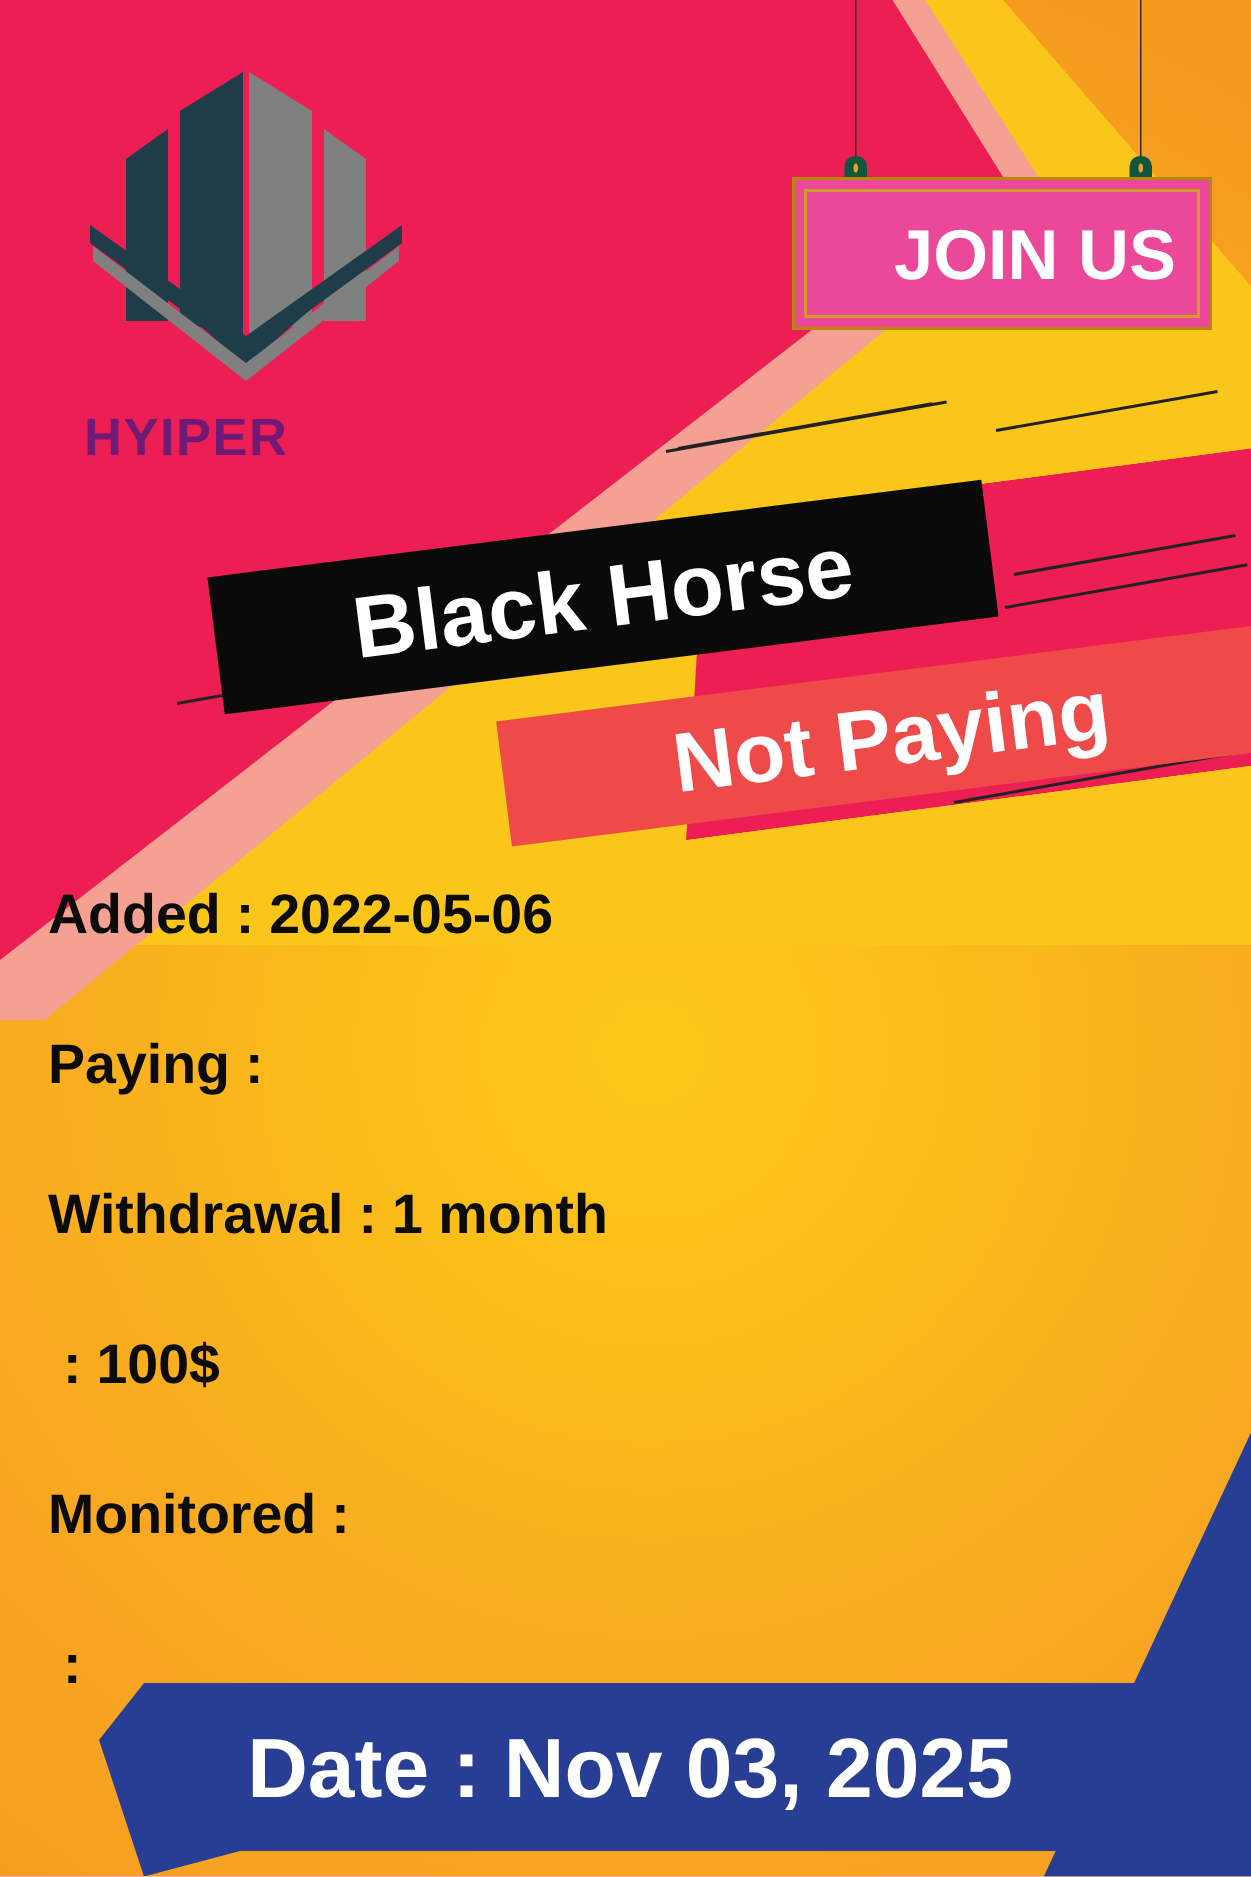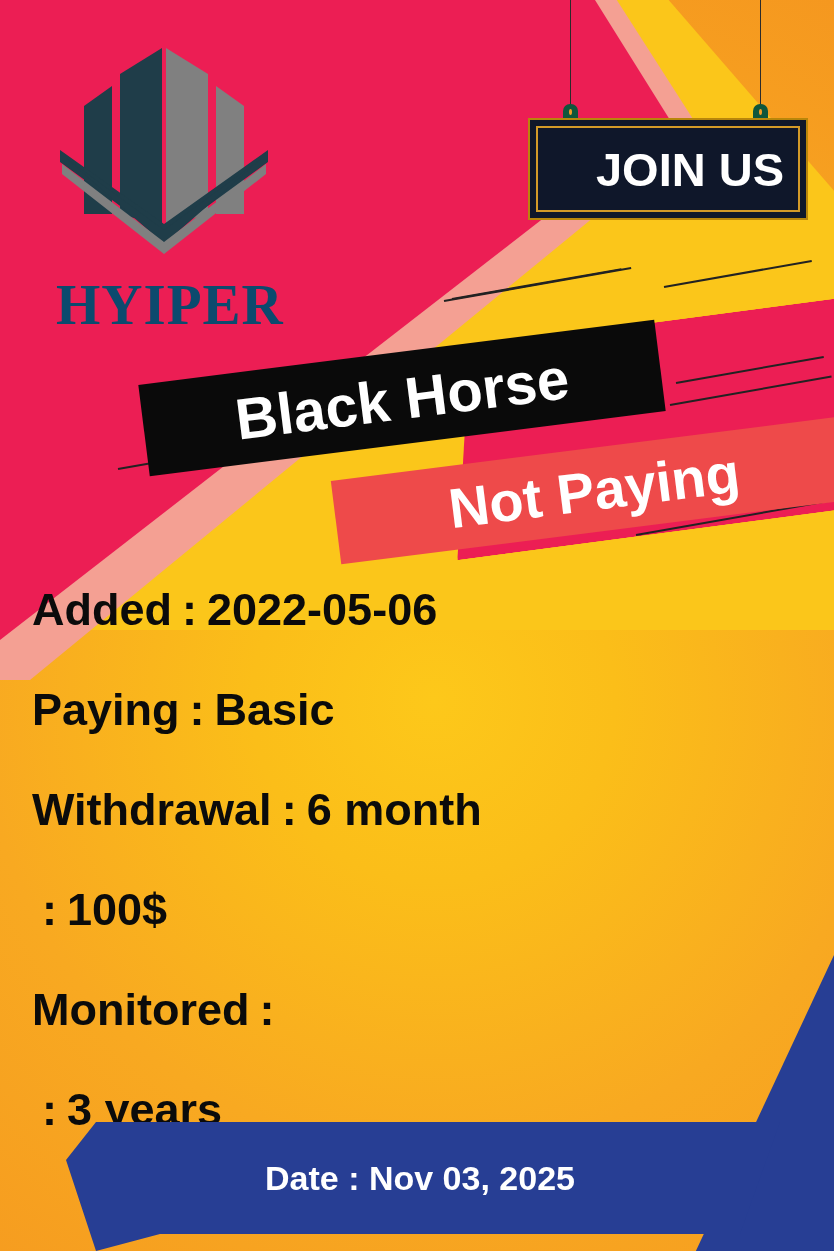--- a/index.html
+++ b/index.html
@@ -70,41 +70,41 @@
   .speedline{
     position:absolute; height:0;
     border-top:2px solid #222;
     transform-origin:left center;
   }
 
   
   #logo-mark{ position:absolute; left:52px; top:38px; width:220px; height:225px; }
   #brand-name{
     position:absolute; left:56px; top:272px;
-    font-size:57px; font-weight:700; color:#0c4a6e;
-    letter-spacing:1px; font-family:Liberation Serif, serif;
+    font-size:35px; font-weight:700; color:#701a75;
+    letter-spacing:1px; font-family:Liberation Sans, sans-serif;
   }
 
   
   #join-sign-wrap{ position:absolute; left:528px; top:0; width:280px; height:225px; }
   .sign-string{
     position:absolute; top:0; width:1px; height:110px; background:#2b2b2b;
   }
   .sign-hook{
     position:absolute; top:104px; width:15px; height:26px;
     background:#10563C; border-radius:7px 7px 2px 2px;
   }
   .sign-hook::after{
     content:""; position:absolute; left:6px; top:5px;
     width:3px; height:6px; border-radius:50%;
     background:#F79C22;
   }
   #join-board{
     position:absolute; left:0; top:118px; width:280px; height:102px;
-    background:#0f172a; border:2px solid #B8860B;
+    background:#ec4899; border:2px solid #B8860B;
     display:flex; align-items:center; justify-content:center;padding-left:44px;
   }
   #join-board::before{
     content:""; position:absolute; inset:6px; border:2px solid #D39A28;
     pointer-events:none;
   }
   #join-label{
     position:relative; color:#ffffff; font-weight:700;
     font-size:47px; letter-spacing:0px; white-space:nowrap;
     font-family:"Liberation Sans", sans-serif;
@@ -134,21 +134,21 @@
     color:#ffffff; font-weight:700; font-size:56px;
     white-space:nowrap; font-family:"Liberation Sans", sans-serif;
   }
 
   
   #details{
     position:absolute; left:32px; top:560px; width:700px;
   }
   .detail-row{
     height:100px; display:flex; align-items:center;
-    font-size:45px; font-weight:700; color:#0b0b0b;
+    font-size:37px; font-weight:700; color:#0b0b0b;
     white-space:nowrap; font-family:"Liberation Sans", sans-serif;
   }
   .detail-label{ }
   .detail-sep{ padding:0 10px; }
   .detail-value{ }
 
   
   #date-bar{
     position:absolute; left:0; top:1122px;
     width:834px; height:129px;
@@ -161,21 +161,21 @@
       96px 129px,
       66px 38px
     );
     display:flex; align-items:center; justify-content:center;
   }
   #date-bar-inner{
     position:absolute; left:60px; top:0; width:720px; height:112px;
     display:flex; align-items:center; justify-content:center;
   }
   #date-label{
-    color:#ffffff; font-weight:700; font-size:34px;
+    color:#ffffff; font-weight:700; font-size:56px;
     white-space:nowrap; font-family:"Liberation Sans", sans-serif;
   }
 </style>
 </head>
 <body>
 
 <div id="card">
 
   <div class="bg-orange-grad"></div>
   <div class="bg-yellow-wedge"></div>
@@ -235,42 +235,40 @@
 
     <div class="detail-row">
       <span class="detail-label">Added</span>
       <span class="detail-sep">:</span>
       <span class="detail-value">2022-05-06</span>
     </div>
 
     <div class="detail-row">
       <span class="detail-label">Paying</span>
       <span class="detail-sep">:</span>
-      <span class="detail-value">Basic</span>
     </div>
 
     <div class="detail-row">
       <span class="detail-label">Withdrawal</span>
       <span class="detail-sep">:</span>
-      <span class="detail-value">6 month</span>
+      <span class="detail-value">1 month</span>
     </div>
 
     <div class="detail-row">
       <span class="detail-sep">:</span>
       <span class="detail-value">100$</span>
     </div>
 
     <div class="detail-row">
       <span class="detail-label">Monitored</span>
       <span class="detail-sep">:</span>
     </div>
 
     <div class="detail-row">
       <span class="detail-sep">:</span>
-      <span class="detail-value">3 years</span>
     </div>
 
   </div>
 
   <div id="date-bar">
     <div id="date-bar-inner">
       <span id="date-label">Date : Nov 03, 2025</span>
     </div>
   </div>
 

